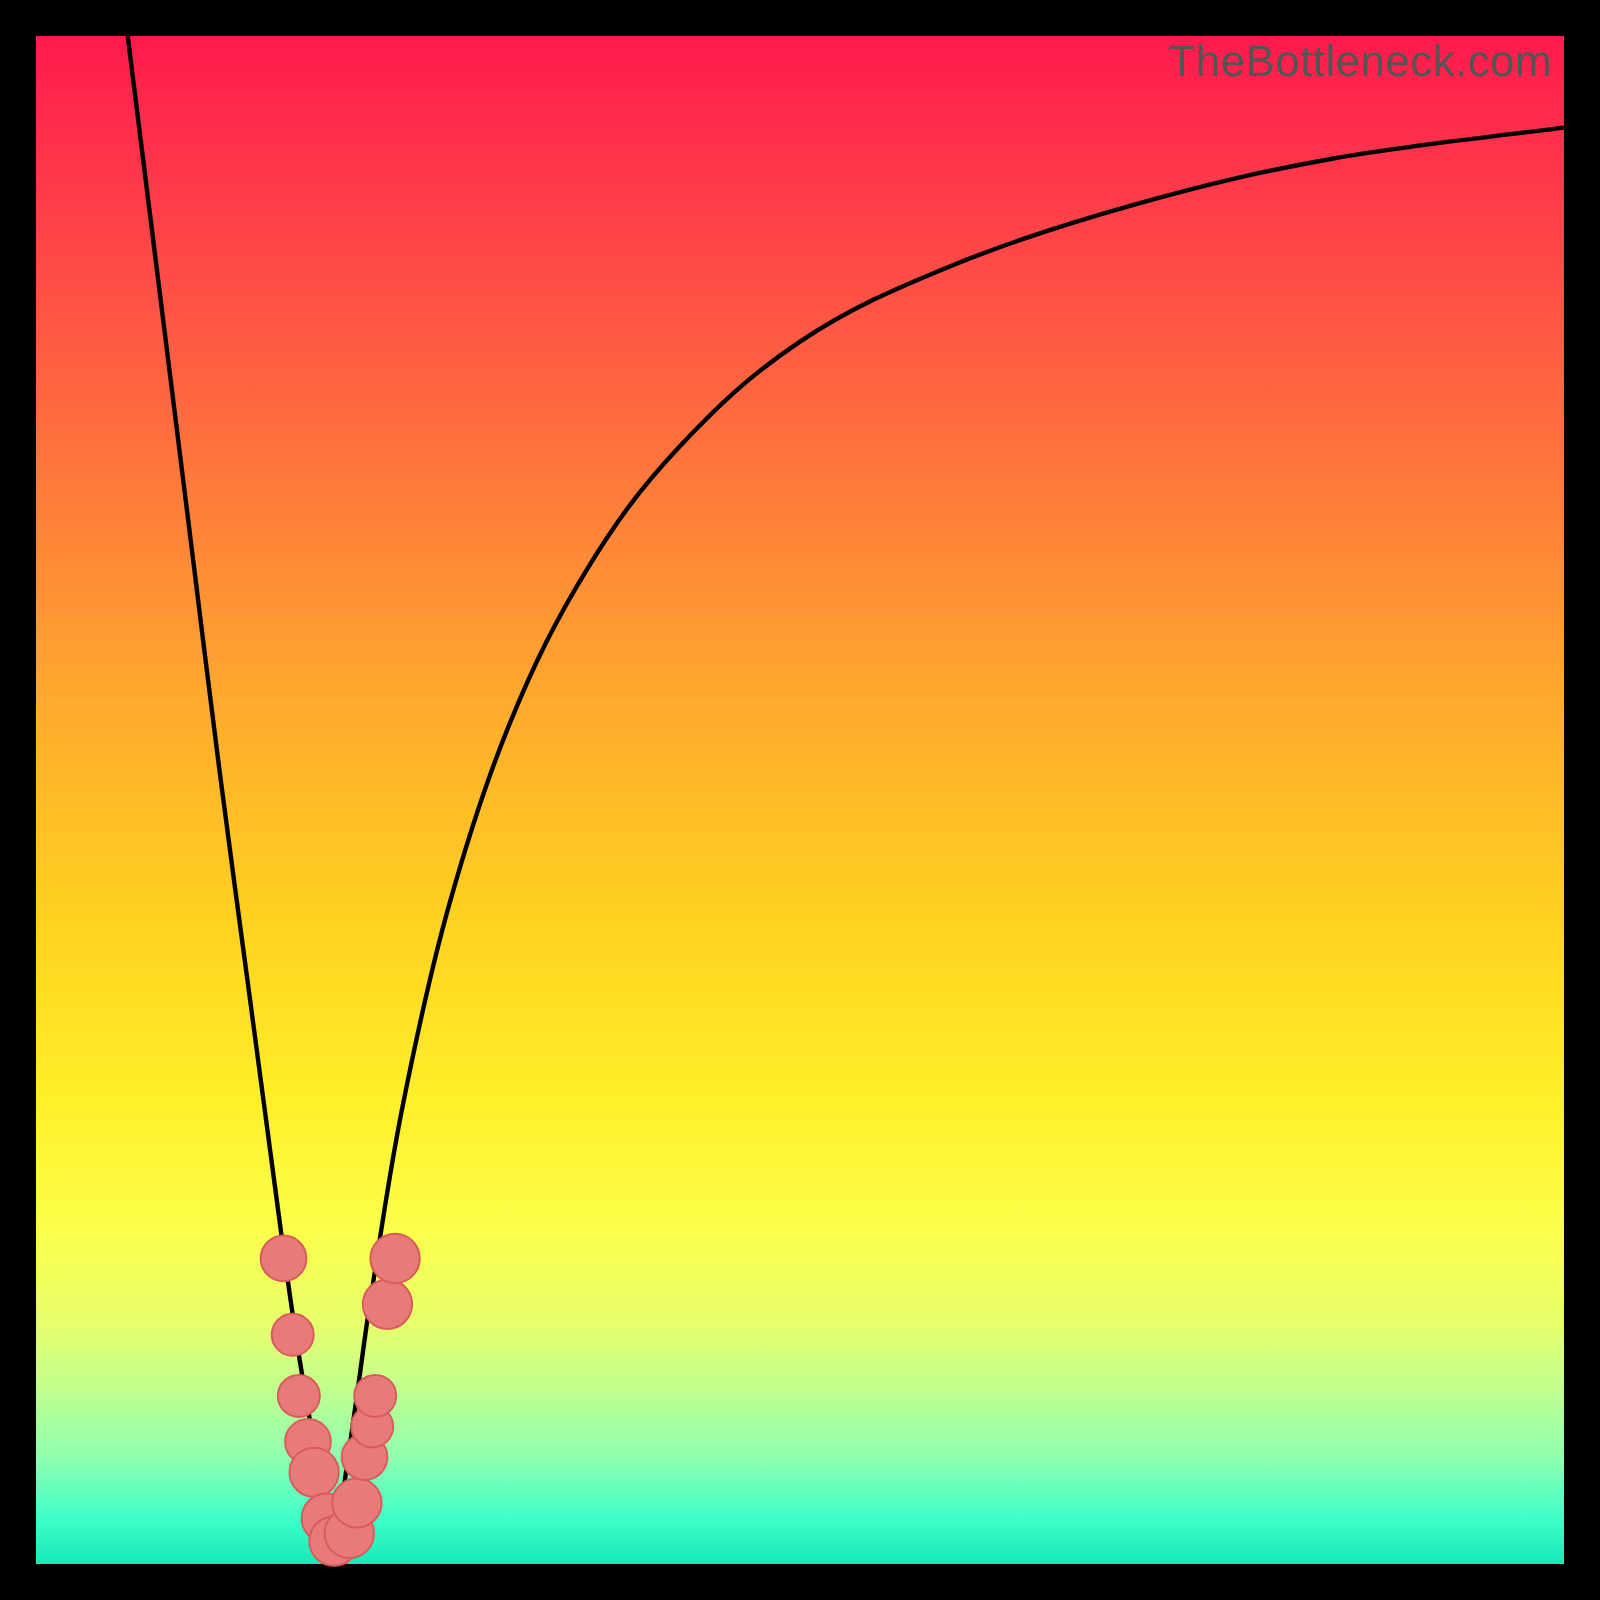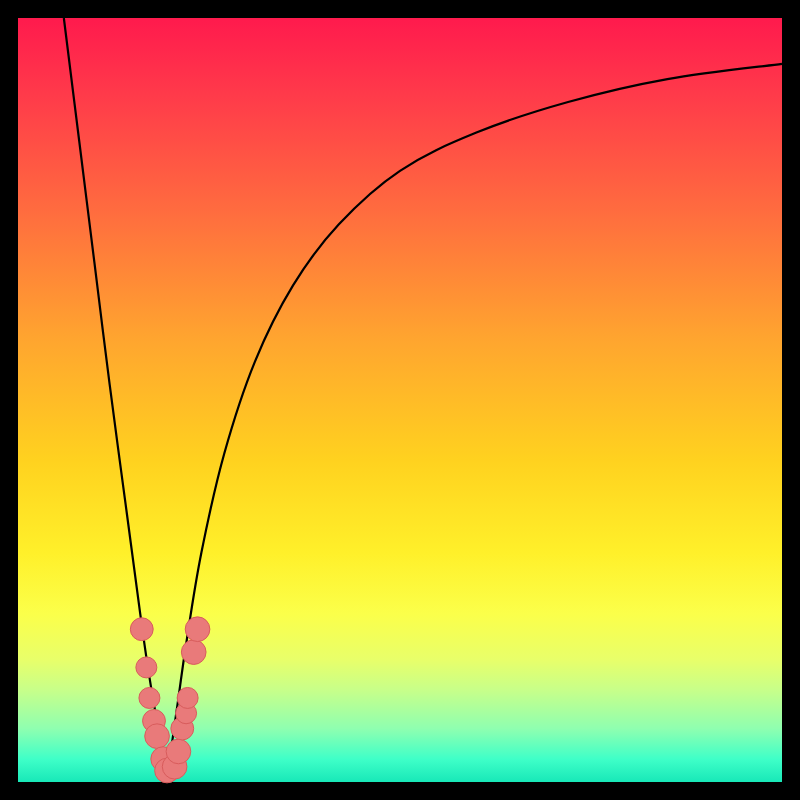--- a/index.html
+++ b/index.html
@@ -57,20 +57,21 @@
     width: 764px;
     height: 764px;
     overflow: visible;
   }
 </style>
 </head>
 <body>
 
 <div class="frame">
   <div class="plot-area">
+    <div class="watermark">TheBottleneck.com</div>
 
     <svg class="curves" viewBox="0 0 764 764" preserveAspectRatio="none">
       <path d="M 45.84 0.00 C 48.59 22.00, 55.62 78.23, 61.12 122.24 C 66.62 166.25, 70.90 200.47, 76.40 244.48 C 81.90 288.49, 86.18 324.09, 91.68 366.72 C 97.18 409.35, 101.46 440.06, 106.96 481.32 C 112.46 522.58, 118.11 565.67, 122.24 595.92 C 126.37 626.17, 127.13 631.52, 129.88 649.40 C 132.63 667.28, 134.77 680.11, 137.52 695.24 C 140.27 710.37, 143.10 721.06, 145.16 733.44 C 147.22 745.82, 148.29 758.50, 148.98 764.00" id="curve-left" fill="none" stroke="#000000" stroke-width="2.2"></path>
       <path d="M 148.98 764.00 C 149.67 758.50, 150.74 748.57, 152.80 733.44 C 154.86 718.31, 157.69 699.21, 160.44 679.96 C 163.19 660.71, 163.95 652.61, 168.08 626.48 C 172.21 600.35, 176.48 569.18, 183.36 534.80 C 190.24 500.42, 196.65 469.86, 206.28 435.48 C 215.91 401.10, 224.46 374.05, 236.84 343.80 C 249.22 313.55, 259.91 292.15, 275.04 267.40 C 290.17 242.65, 301.63 226.91, 320.88 206.28 C 340.13 185.65, 357.25 169.30, 382.00 152.80 C 406.75 136.30, 428.15 126.98, 458.40 114.60 C 488.65 102.22, 515.70 93.67, 550.08 84.04 C 584.46 74.41, 610.89 68.00, 649.40 61.12 C 687.91 54.24, 743.37 48.59, 764.00 45.84" id="curve-right" fill="none" stroke="#000000" stroke-width="2.2"></path>
       <g id="markers-group">
           <circle cx="123.77" cy="611.20" r="11.42" fill="#e97a7a" stroke="#d85c5c" stroke-width="1"></circle>
           <circle cx="128.35" cy="649.40" r="10.50" fill="#e97a7a" stroke="#d85c5c" stroke-width="1"></circle>
           <circle cx="131.41" cy="679.96" r="10.50" fill="#e97a7a" stroke="#d85c5c" stroke-width="1"></circle>
           <circle cx="135.99" cy="702.88" r="11.42" fill="#e97a7a" stroke="#d85c5c" stroke-width="1"></circle>
           <circle cx="139.05" cy="718.16" r="12.33" fill="#e97a7a" stroke="#d85c5c" stroke-width="1"></circle>

